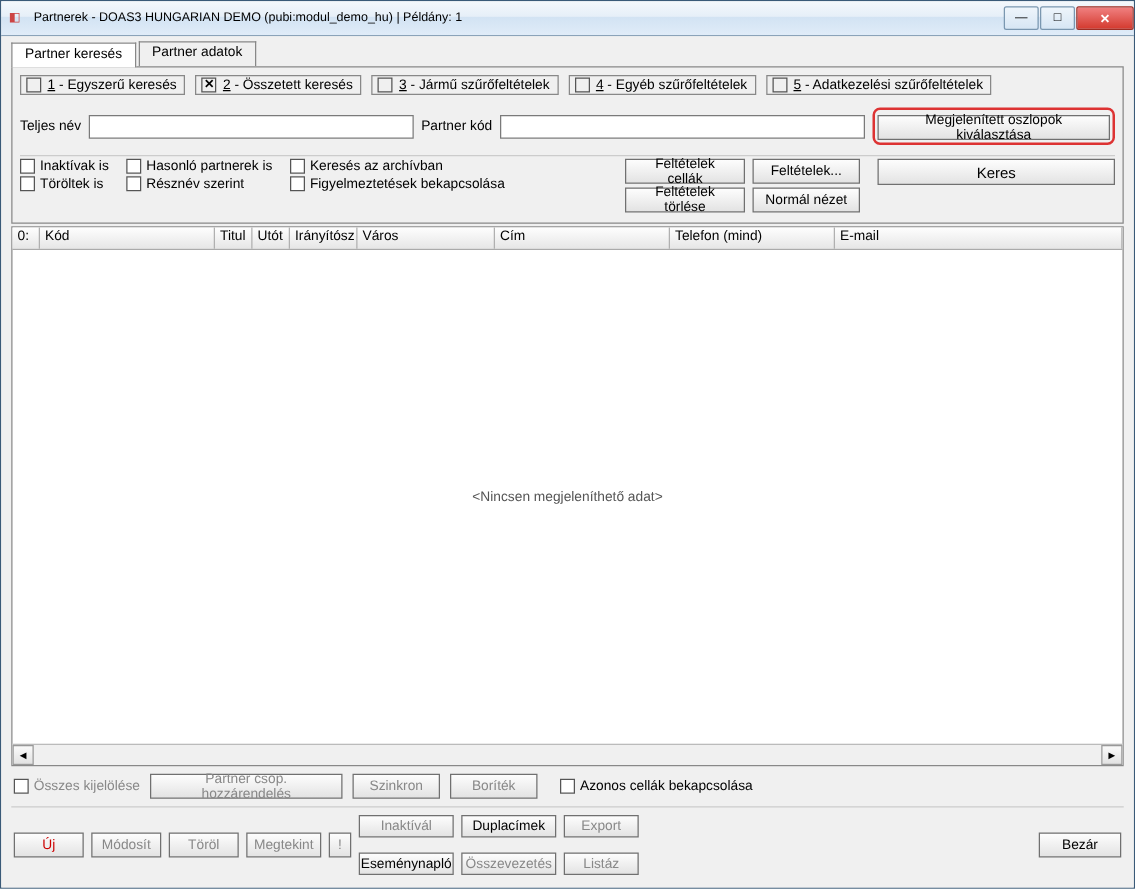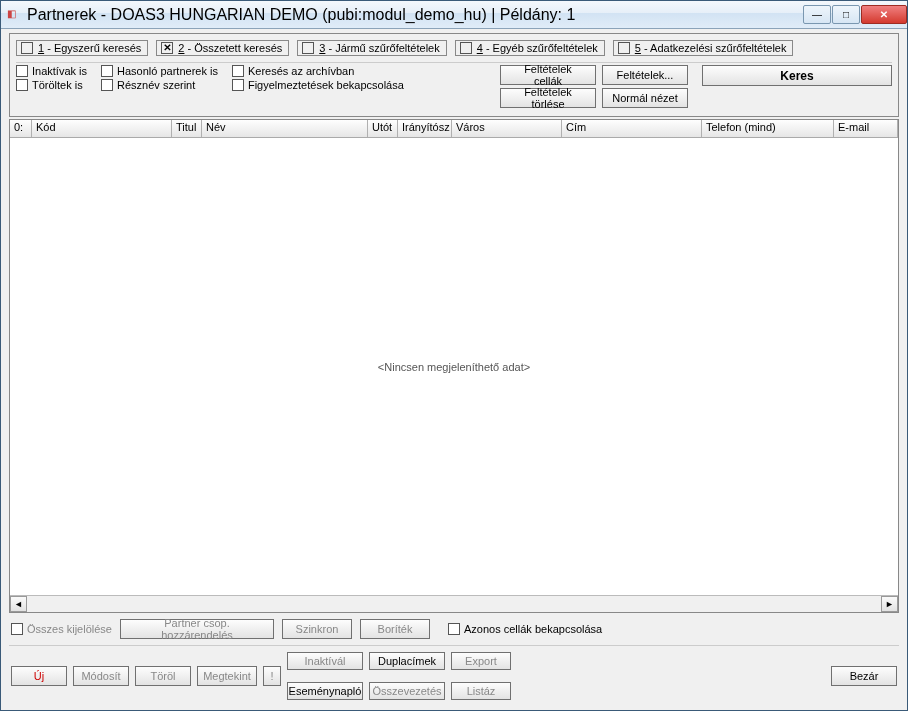--- a/index.html
+++ b/index.html
@@ -25,21 +25,21 @@
   border-bottom: 1px solid #8ba3b9;
   display: flex;
   align-items: center;
   padding: 0 0 0 6px;
 }
 .title-icon {
   width: 14px; height: 14px;
   margin-right: 6px;
   font-size: 10px; color: #c44;
 }
-.title-text { flex: 1; color: #000; font-size: 16px; }
+.title-text { flex: 1; color: #000; font-size: 10px; }
 .win-controls { display: flex; }
 .win-btn {
   width: 28px; height: 19px;
   margin-left: 1px;
   border: 1px solid #7a97b0;
   background: linear-gradient(to bottom, #eef5fb, #d7e6f4);
   border-radius: 2px;
   display: flex; align-items: center; justify-content: center;
   font-size: 10px;
 }
@@ -199,20 +199,24 @@
     <span class="title-text">Partnerek - DOAS3 HUNGARIAN DEMO (pubi:modul_demo_hu) | Példány: 1</span>
     <div class="win-controls">
       <div class="win-btn">—</div>
       <div class="win-btn">□</div>
       <div class="win-btn close">✕</div>
     </div>
   </div>
 
   <div class="content">
 
+    <div class="tabs-row">
+      <div class="tab active">Partner keresés</div>
+      <div class="tab">Partner adatok</div>
+    </div>
 
     <div class="panel">
 
       <div class="subtabs">
         <div class="subtab">
           <span class="sub-check"></span>
           <span><span class="u">1</span><span> - Egyszerű keresés</span></span>
         </div>
         <div class="subtab">
           <span class="sub-check">✕</span>
@@ -225,20 +229,29 @@
         <div class="subtab">
           <span class="sub-check"></span>
           <span><span class="u">4</span><span> - Egyéb szűrőfeltételek</span></span>
         </div>
         <div class="subtab">
           <span class="sub-check"></span>
           <span><span class="u">5</span><span> - Adatkezelési szűrőfeltételek</span></span>
         </div>
       </div>
 
+      <div class="namecode-row">
+        <span class="label">Teljes név</span>
+        <div class="field" style="width:260px"></div>
+        <span class="label">Partner kód</span>
+        <div class="field" style="flex:1"></div>
+        <div class="highlighted-btn-wrap">
+          <button class="btn" style="width:186px">Megjelenített oszlopok kiválasztása</button>
+        </div>
+      </div>
 
       <div class="opts-row">
         <div class="chk-col">
           <label class="chk">
               <span class="chkbox"></span>
               <span>Inaktívak is</span>
             </label>
           <label class="chk">
               <span class="chkbox"></span>
               <span>Töröltek is</span>
@@ -267,31 +280,30 @@
         <div style="flex:1"></div>
         <div class="btn-col">
           <button class="btn" style="width:96px">Feltételek cellák</button>
           <button class="btn" style="width:96px">Feltételek törlése</button>
         </div>
         <div class="btn-col" style="margin-left:6px">
           <button class="btn" style="width:86px">Feltételek...</button>
           <button class="btn" style="width:86px">Normál nézet</button>
         </div>
         <div style="margin-left:14px">
-          <button class="btn" style="width:190px;height:21px;font-weight:bold;font-size:12px">Keres</button>
+          <button class="btn" style="width:190px;height:21px;font-weight:normal;font-size:12px">Keres</button>
         </div>
       </div>
     </div>
 
     <div class="grid-wrap">
       <div class="grid-header">
         <div class="gh" style="width:22px">0:</div>
         <div class="gh" style="width:140px">Kód</div>
         <div class="gh" style="width:30px">Titul</div>
-        <div class="gh" style="width:166px">Név</div>
         <div class="gh" style="width:30px">Utót</div>
         <div class="gh" style="width:54px">Irányítósz</div>
         <div class="gh" style="width:110px">Város</div>
         <div class="gh" style="width:140px">Cím</div>
         <div class="gh" style="width:132px">Telefon (mind)</div>
         <div class="gh" style="flex:1">E-mail</div>
       </div>
       <div class="grid-body">
         <span>&lt;Nincsen megjeleníthető adat&gt;</span>
       </div>

